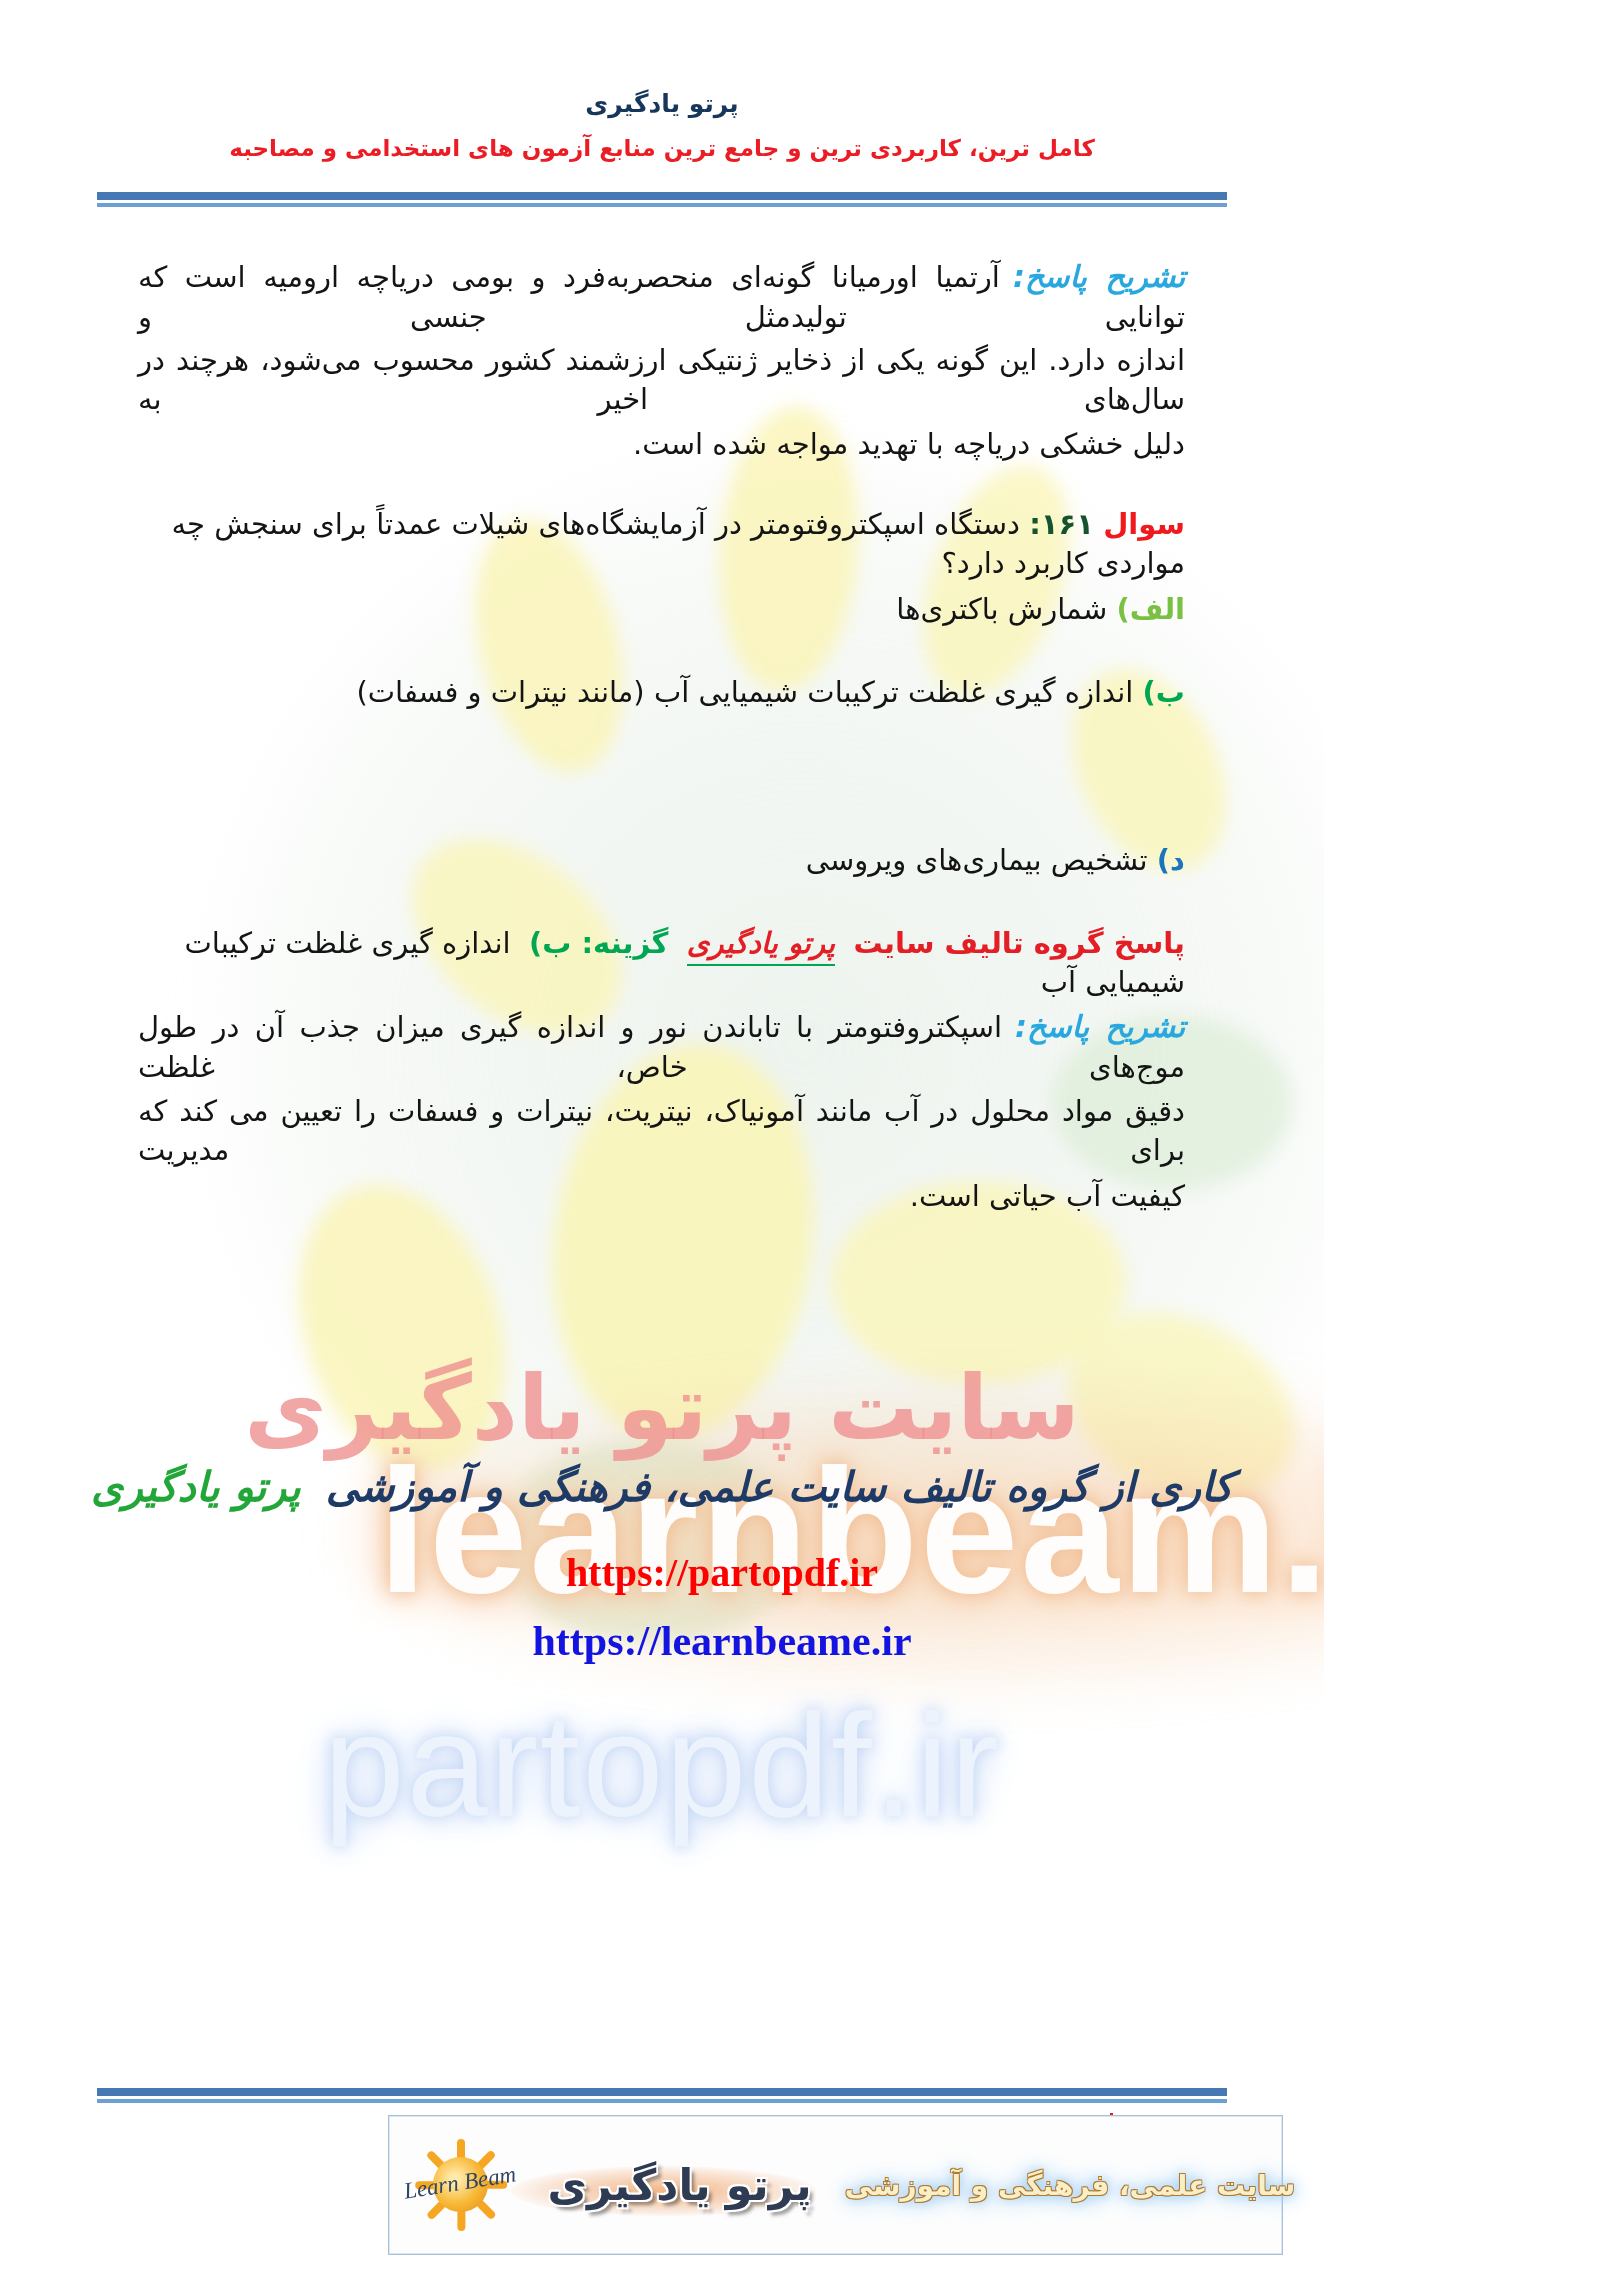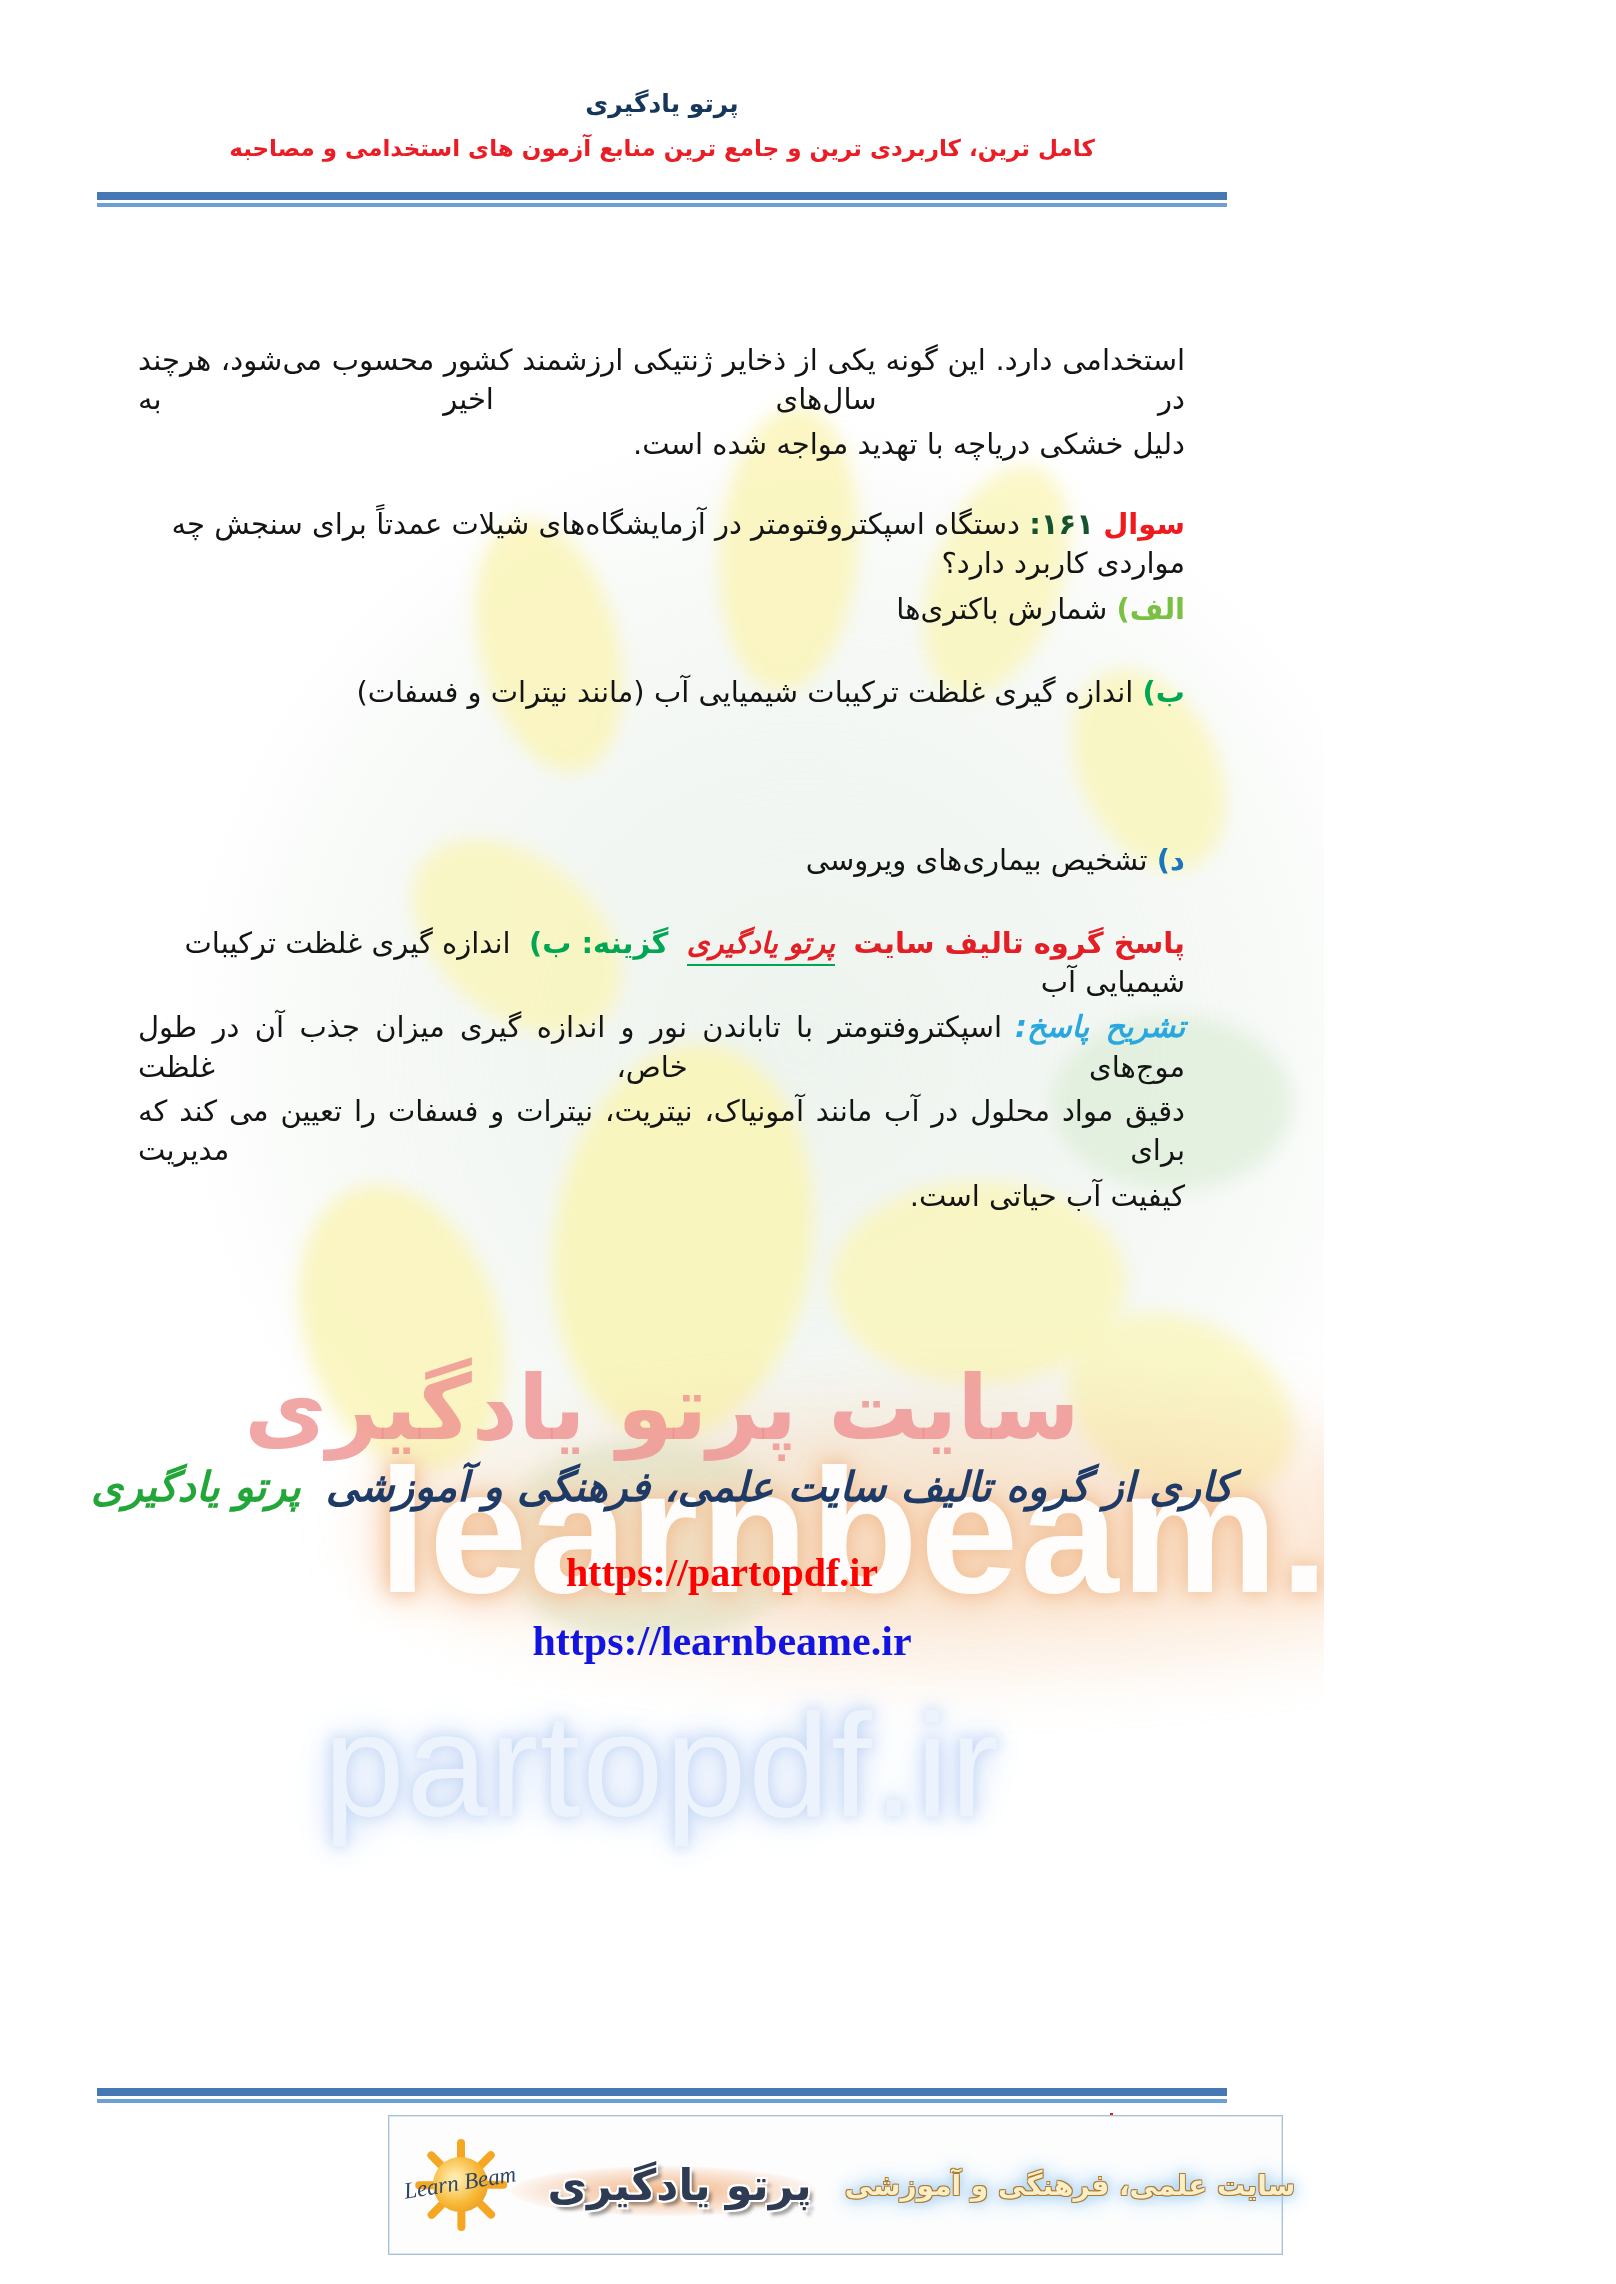--- a/index.html
+++ b/index.html
@@ -95,21 +95,24 @@
   <div class="blob" style="left:1061px;top:1320px;width:240px;height:175px;background:rgba(250,245,185,0.75);transform:rotate(28deg);"></div>
   <div class="blob" style="left:498px;top:1440px;width:305px;height:203px;background:rgba(214,233,205,0.6);"></div>
   <div class="blob" style="left:1052px;top:1015px;width:240px;height:175px;background:rgba(214,233,205,0.55);"></div>
   <div class="wash" style="left:351px;top:1384px;width:1237px;height:305px;background:radial-gradient(ellipse at center,rgba(246,196,150,0.5) 0%,rgba(246,196,150,0.2) 60%,transparent 80%);"></div>
 
   <div class="hdr-title">پرتو یادگیری</div>
   <div class="hdr-sub">کامل ترین، کاربردی ترین و جامع ترین منابع آزمون های استخدامی و مصاحبه</div>
   <div class="rule thick" style="top:192px;"></div>
   <div class="rule thin" style="top:203px;"></div>
 
-  <div class="line fill" style="top:341px;">استخدامی دارد. این گونه یکی از ذخایر ژنتیکی ارزشمند کشور محسوب می‌شود، هرچند در سال‌های اخیر به</div>
+  <div class="line fill" style="top:257px;">
+    <span class="lbl-explain">تشریح پاسخ:</span><span>آرتمیا اورمیانا گونه‌ای منحصربه‌فرد و بومی دریاچه ارومیه است که توانایی تولیدمثل جنسی و</span>
+  </div>
+  <div class="line fill" style="top:341px;">اندازه دارد. این گونه یکی از ذخایر ژنتیکی ارزشمند کشور محسوب می‌شود، هرچند در سال‌های اخیر به</div>
   <div class="line" style="top:425px;">دلیل خشکی دریاچه با تهدید مواجه شده است.</div>
 
   <div class="line" style="top:505px;">
     <span class="lbl-q">سوال</span>
     <span class="q-num">۱۶۱:</span>
     <span>دستگاه اسپکتروفتومتر در آزمایشگاه‌های شیلات عمدتاً برای سنجش چه مواردی کاربرد دارد؟</span>
   </div>
 
   <div class="line opt-a" style="top:590px;">
     <span class="opt-label">الف)</span><span>شمارش باکتری‌ها</span>

